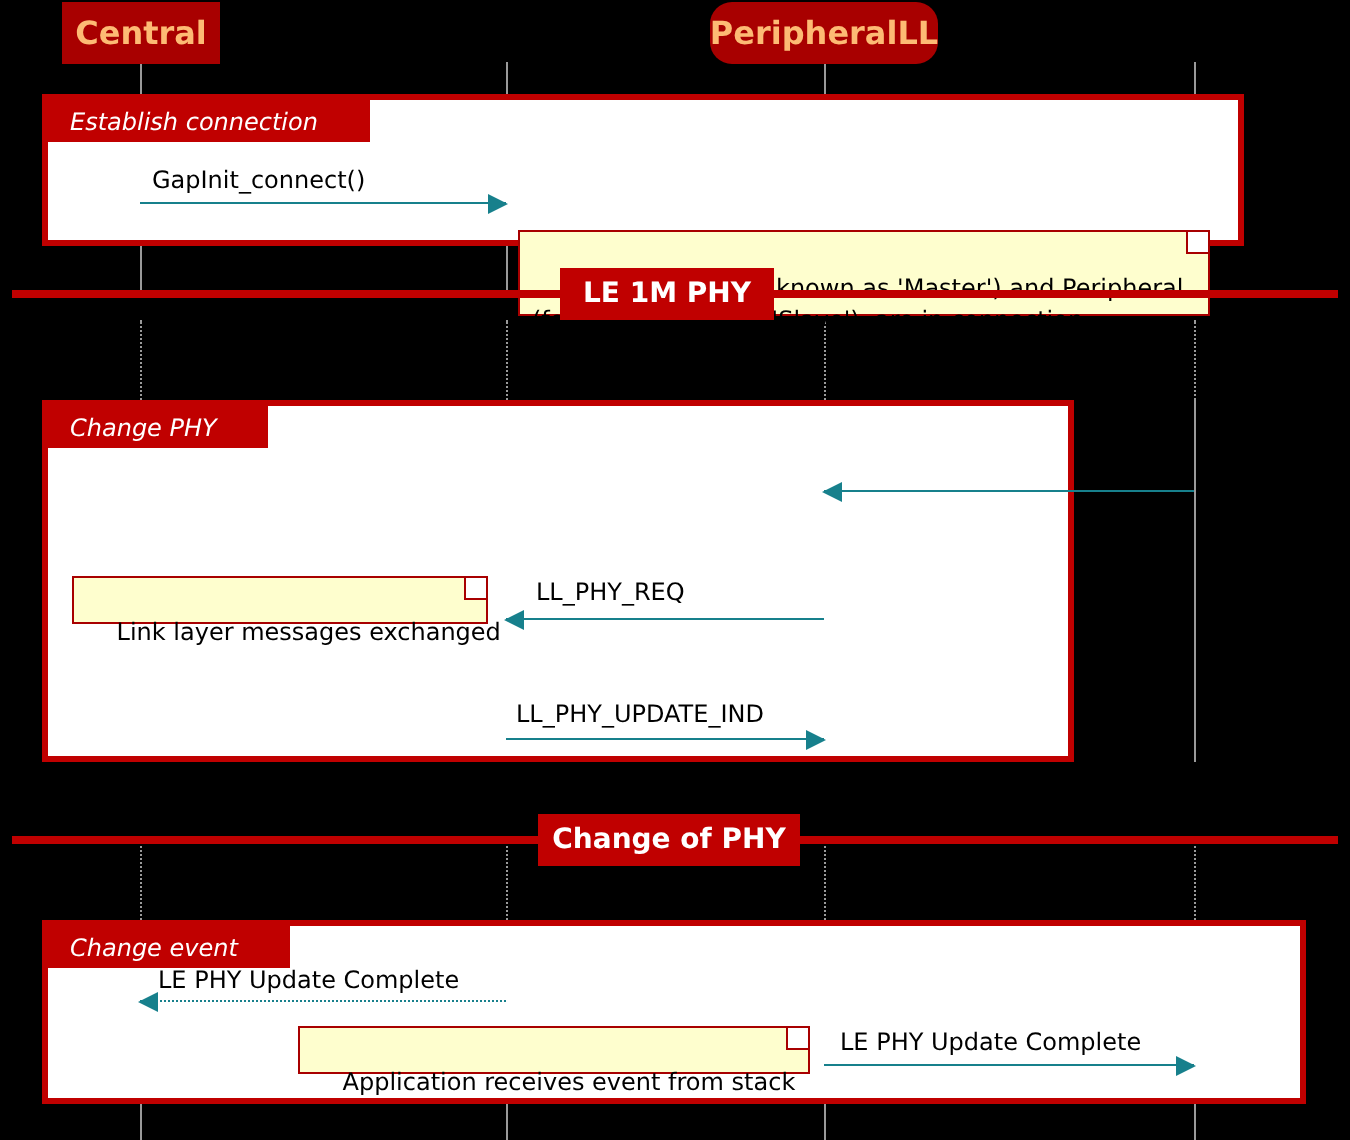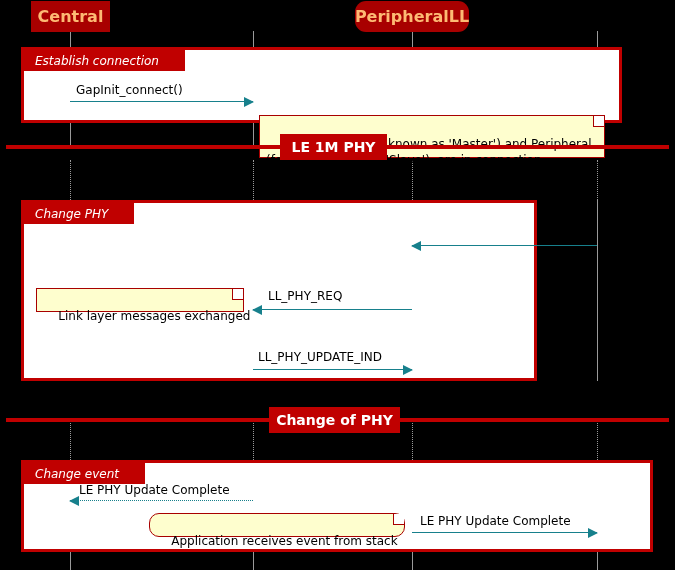--- a/index.html
+++ b/index.html
@@ -274,21 +274,21 @@
       <span>Change of PHY</span>
     </div>
   </div>
 
   <div class="arrow-label" style="left:79px; top:483px;"><span>LE PHY Update Complete</span></div>
   <div class="arrow left dashed" style="left:70px; top:500px; width:183px;">
     <div class="shaft"></div>
     <div class="head"></div>
   </div>
 
-  <div class="note" style="left:149px; top:513px; width:256px; height:24px; padding-top:3px;border-radius:10px;">
+  <div class="note" style="left:149px; top:513px; width:256px; height:24px; padding-top:3px;">
     <span>Application receives event from stack</span>
     <span class="fold"></span>
   </div>
 
   <div class="arrow-label" style="left:420px; top:514px;"><span>LE PHY Update Complete</span></div>
   <div class="arrow right" style="left:412px; top:532px; width:185px;">
     <div class="shaft"></div>
     <div class="head"></div>
   </div>
 

